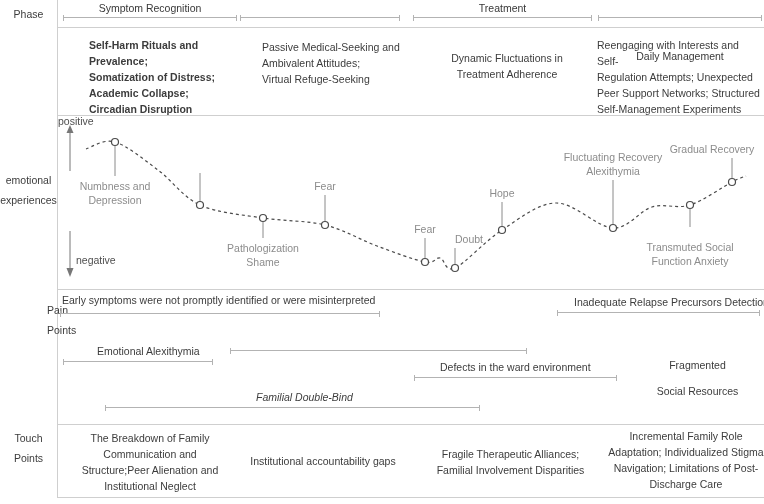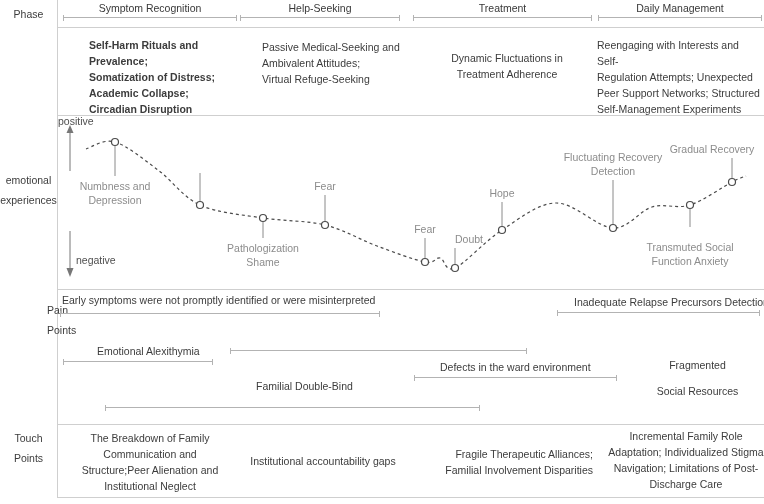--- a/index.html
+++ b/index.html
@@ -37,25 +37,24 @@
   <div class="hline" style="left:57px; top:424px; width:707px;"></div>
   <div class="hline" style="left:57px; top:497px; width:707px;"></div>
 
   <div class="rowlabel" style="top:4px;">Phase</div>
   <div class="rowlabel" style="top:170px;">emotional experiences</div>
   <div class="rowlabel" style="top:300px;padding-left:47px;">Pain Points</div>
   <div class="rowlabel" style="top:428px;">Touch Points</div>
 
   <div class="phlabel" style="left:63px; width:174px;">Symptom Recognition</div>
   <div class="hspan" style="left:63px; top:17px; width:174px;"></div>
-  <div class="phlabel" style="left:240px; width:160px;">Help-Seeking</div>
   <div class="hspan" style="left:240px; top:17px; width:160px;"></div>
   <div class="phlabel" style="left:413px; width:179px;">Treatment</div>
   <div class="hspan" style="left:413px; top:17px; width:179px;"></div>
-  <div class="phlabel" style="left:598px; width:164px;">Daily Management</div>
+  <div class="phlabel" style="left:598px; width:164px;margin-top:48px;">Daily Management</div>
   <div class="hspan" style="left:598px; top:17px; width:164px;"></div>
 
   <div class="block" style="left:89px;  top:37px; width:160px;font-weight:bold;">Self-Harm Rituals and Prevalence;
 Somatization of Distress;
 Academic Collapse;
 Circadian Disruption</div>
   <div class="block" style="left:262px; top:39px; width:145px;">Passive Medical-Seeking and
 Ambivalent Attitudes;
 Virtual Refuge-Seeking</div>
   <div class="block" style="left:597px; top:37px; width:165px;">Reengaging with Interests and Self-
@@ -102,21 +101,21 @@
       <div class="axis-label" style="left:76px; top:139px;">negative</div>
     <div class="emo-label" style="left: 70px; width: 90px; top: 64px;">Numbness and
 Depression</div>
         <div class="emo-label" style="left: 215.5px; width: 95px; top: 126px;">Pathologization
 Shame</div>
         <div class="emo-label" style="left: 295px; width: 60px; bottom: 96px;">Fear</div>
         <div class="emo-label" style="left: 395px; width: 60px; bottom: 53px;">Fear</div>
         <div class="emo-label" style="left: 439px; width: 60px; bottom: 43px;">Doubt</div>
         <div class="emo-label" style="left: 472px; width: 60px; bottom: 89px;">Hope</div>
         <div class="emo-label" style="left: 555px; width: 116px; bottom: 111px;">Fluctuating Recovery
-Detection</div>
+Alexithymia</div>
         <div class="emo-label" style="left: 637.5px; width: 105px; top: 125px;">Transmuted Social
 Function Anxiety</div>
         <div class="emo-label" style="left: 662px; width: 100px; bottom: 133px;">Gradual Recovery</div>
       </div>
   </div>
 
   <div class="painlabel" style="left:62px; top:294px;">Early symptoms were not promptly identified or were misinterpreted</div>
   <div class="hspan" style="left:60px; top:313px; width:320px;"></div>
 
   <div class="painlabel" style="left:574px; top:296px;">Inadequate Relapse Precursors Detection</div>
@@ -126,28 +125,28 @@
   <div class="hspan" style="left:63px; top:361px; width:150px;"></div>
 
   <div class="hspan" style="left:230px; top:350px; width:297px;"></div>
 
   <div class="painlabel" style="left:440px; top:361px;">Defects in the ward environment</div>
   <div class="hspan" style="left:414px; top:377px; width:203px;"></div>
 
   <div class="painlabel center" style="left:640px; top:352px; width:115px; white-space:pre-line; line-height:26px;">Fragmented
 Social Resources</div>
 
-  <div class="painlabel" style="left:256px; top:380px;">Familial Double-Bind</div>
+  <div class="painlabel" style="left:256px; top:391px;font-style:italic;">Familial Double-Bind</div>
   <div class="hspan" style="left:105px; top:407px; width:375px;"></div>
 
   <div class="block center" style="left:70px;  top:430px; width:160px;">The Breakdown of Family
 Communication and
 Structure;Peer Alienation and
 Institutional Neglect</div>
   <div class="block center" style="left:243px; top:453px; width:160px;">Institutional accountability gaps</div>
-  <div class="block center" style="left:428px; top:446px; width:165px;text-align:right;">Fragile Therapeutic Alliances;
+  <div class="block center" style="left:428px; top:446px; width:165px;">Fragile Therapeutic Alliances;
 Familial Involvement Disparities</div>
   <div class="block center" style="left:606px; top:428px; width:160px;">Incremental Family Role
 Adaptation; Individualized Stigma
 Navigation; Limitations of Post-
 Discharge Care</div>
 
 </div>
 
 </body></html>

